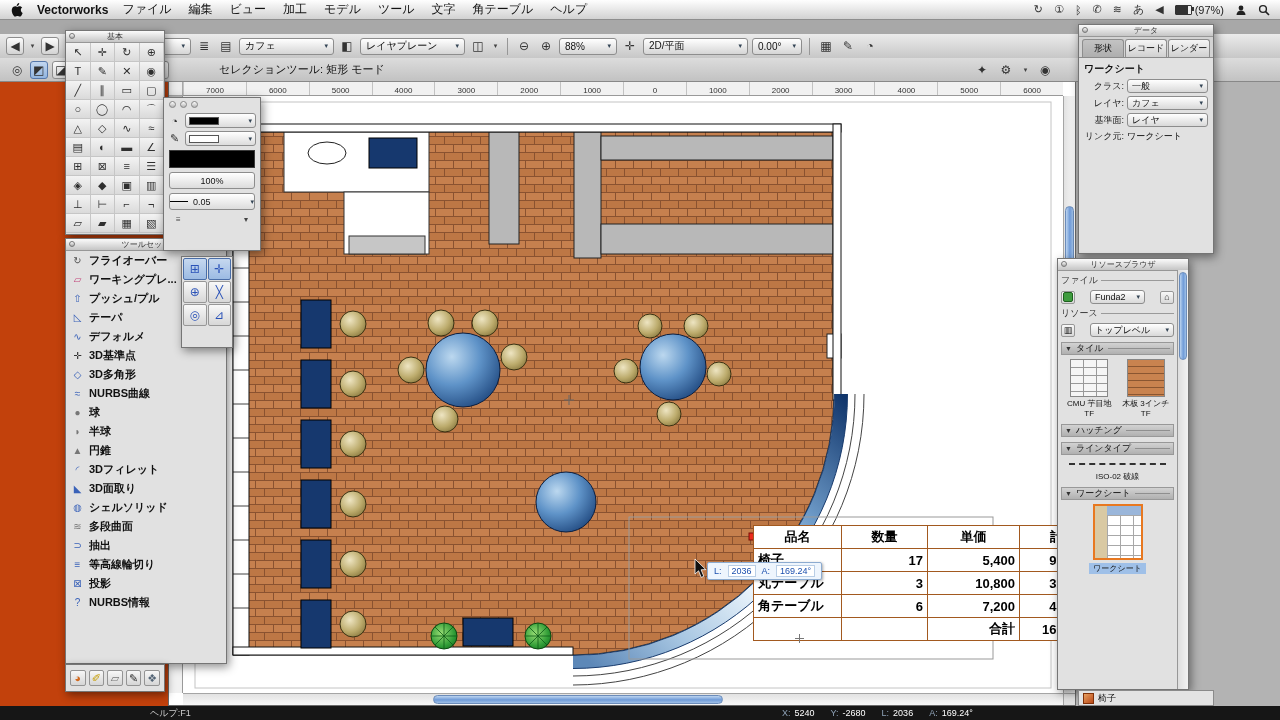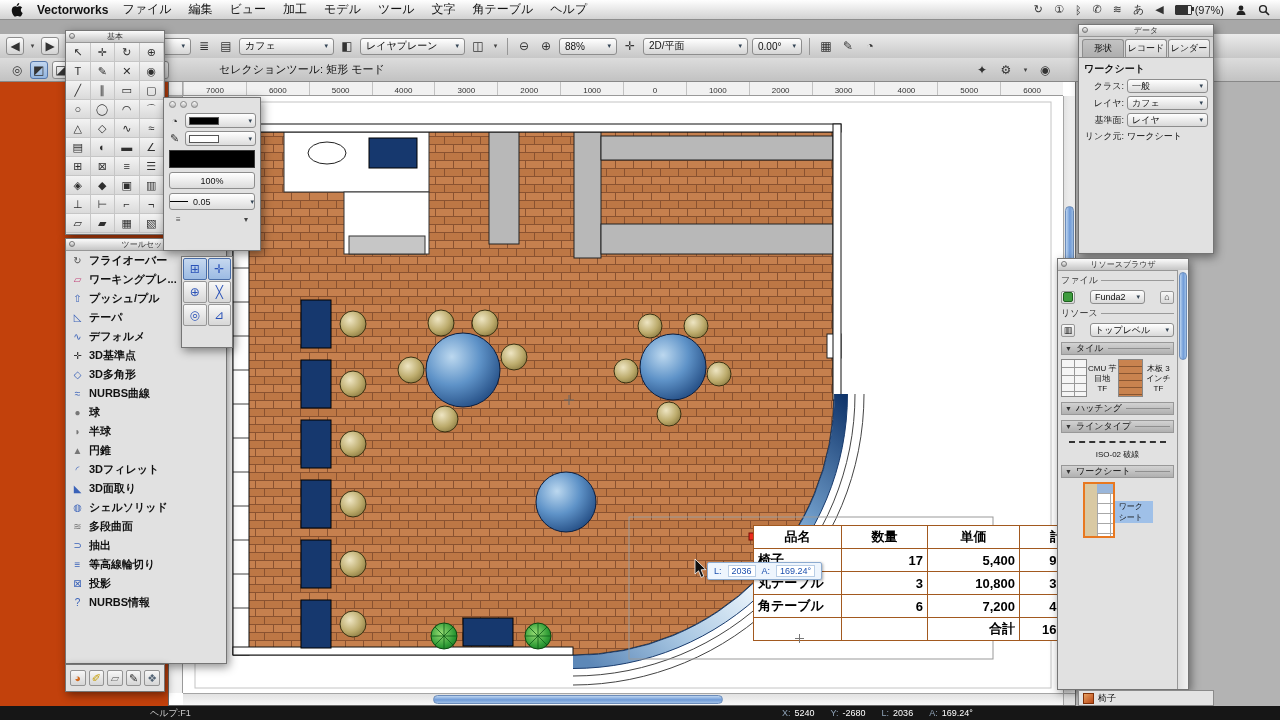--- a/index.html
+++ b/index.html
@@ -151,21 +151,21 @@
   .rb-line{flex:1;border-top:1px solid #9a9a9a;}
   .rb-ddrow{display:flex;align-items:center;gap:15px;margin:3px 0;}
   .rb-mini{width:14px;height:13px;background:linear-gradient(#f8f8f8,#d8d8d8);border:1px solid #979797;border-radius:2px;
     display:flex;align-items:center;justify-content:center;font-size:9px;box-sizing:border-box;flex:none;}
   .rb-dot{width:8px;height:8px;border-radius:2px;background:#3f9c3f;border:1px solid #1d601d;}
   .sec-hdr{display:flex;align-items:center;gap:4px;height:13px;background:linear-gradient(#d2d2d2,#b0b0b0);
     border:1px solid #989898;margin-top:5px;padding:0 3px;font-size:9px;box-sizing:border-box;}
   .sec-tri{font-size:7px;color:#333;}
   .sec-line{flex:1;border-top:1px solid #8f8f8f;}
   .thumb-row{display:flex;justify-content:space-around;margin-top:4px;}
-  .thumb-item{display:flex;align-items:center;width:56px;}
+  .thumb-item{display:flex;flex-direction:column;align-items:center;width:56px;}
   .thumb{width:38px;height:38px;border:1px solid #878787;background:#fff;box-sizing:border-box;}
   .thumb.cmu{background-color:#f5f5f5;background-image:repeating-linear-gradient(rgba(0,0,0,0) 0 7px,#999 7px 8px),repeating-linear-gradient(90deg,rgba(0,0,0,0) 0 12px,#999 12px 13px);}
   .thumb.wood{background:repeating-linear-gradient(#c9834f 0 6px,#8a5631 6px 7px);}
   .thumb.tile4{background-color:#fff;background-image:repeating-linear-gradient(rgba(0,0,0,0) 0 5px,#444 5px 6px),repeating-linear-gradient(90deg,rgba(0,0,0,0) 0 5px,#444 5px 6px);}
   .thumb-lbl{font-size:8px;margin-top:2px;text-align:center;line-height:1.25;}
   .lt-sample{height:12px;display:flex;align-items:center;padding:0 8px;margin-top:3px;}
   .lt-dash{flex:1;border-top:2px dashed #333;}
   .ws-thumb{width:46px;height:52px;border:2px solid #e87820;background-color:#fff;box-sizing:content-box;
     background-image:linear-gradient(90deg,#d9c9a3 0 12px,rgba(0,0,0,0) 12px),linear-gradient(#9ab6da 0 9px,rgba(0,0,0,0) 9px),
       repeating-linear-gradient(rgba(0,0,0,0) 0 9px,#a8a8a8 9px 10px),repeating-linear-gradient(90deg,rgba(0,0,0,0) 0 12px,#a8a8a8 12px 13px);}

